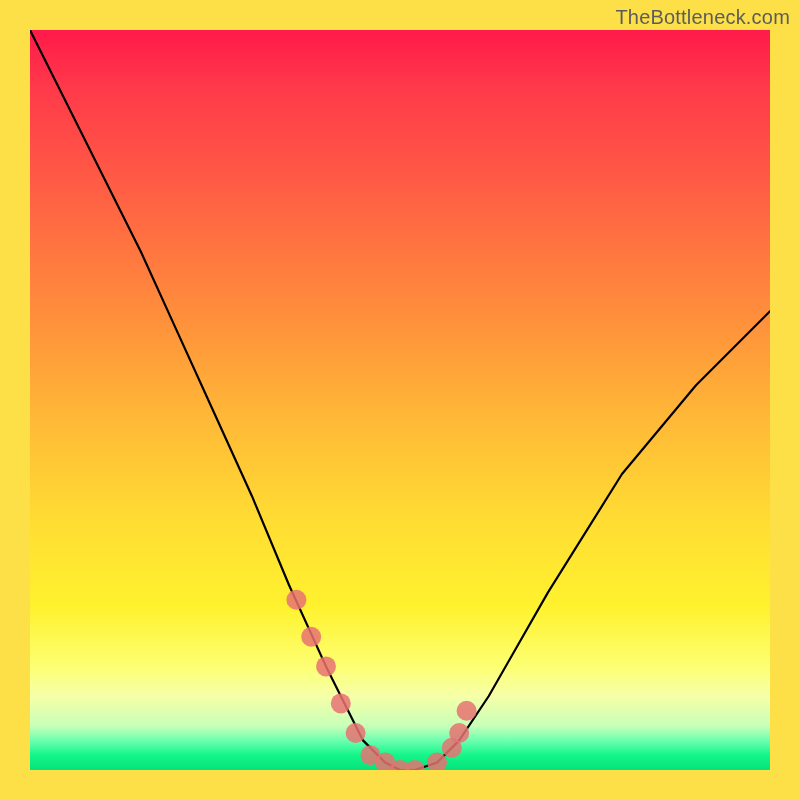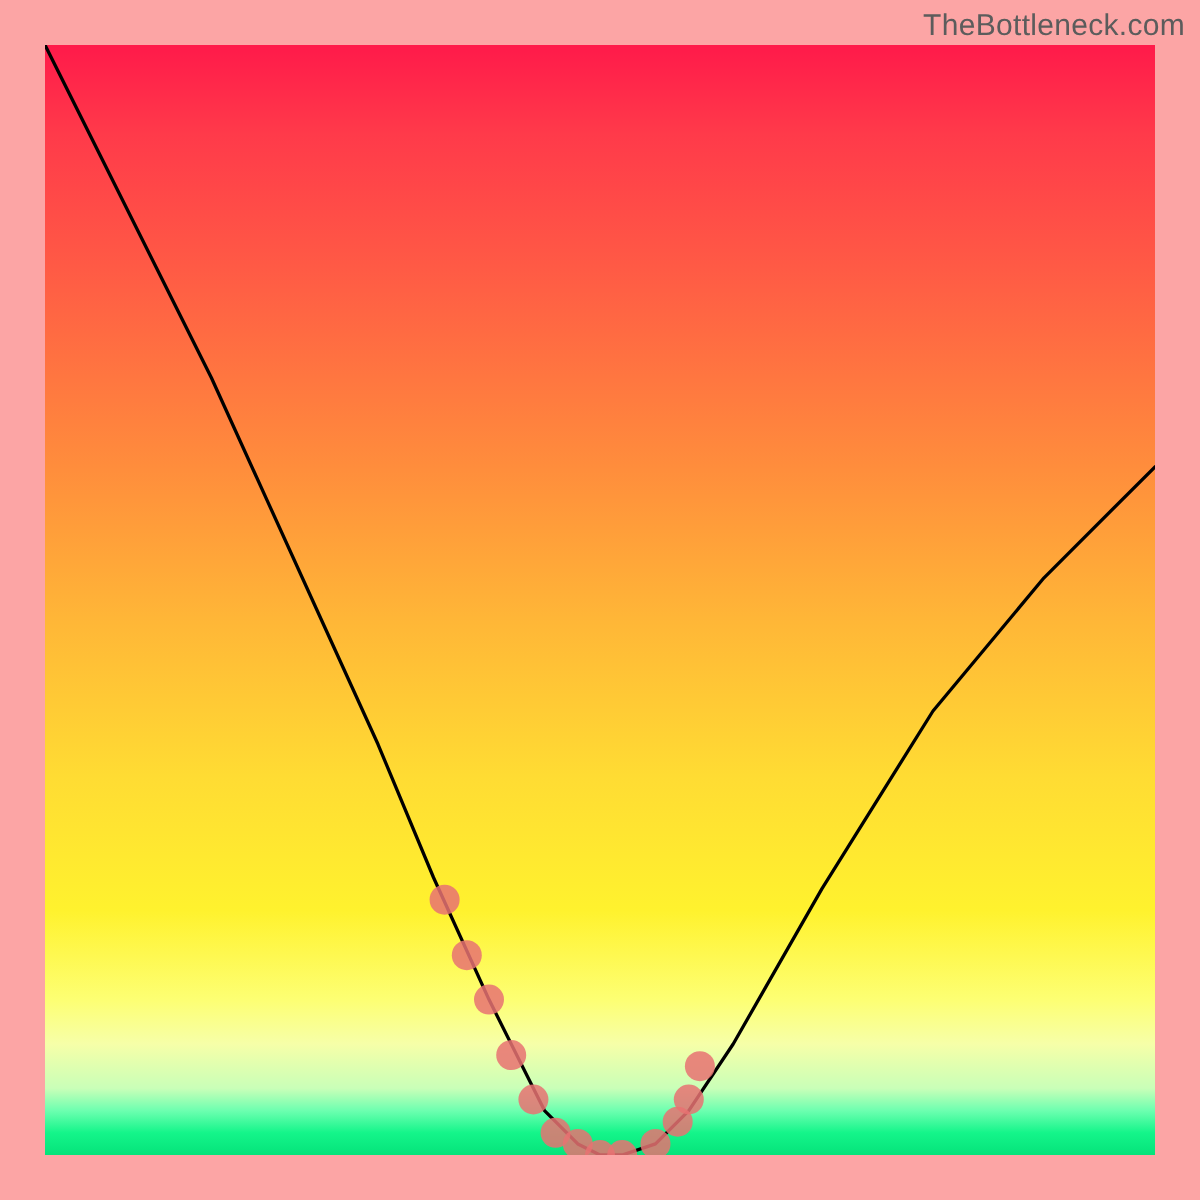--- a/index.html
+++ b/index.html
@@ -8,21 +8,21 @@
     width: 800px;
     height: 800px;
     background: #000;
     font-family: Arial, Helvetica, sans-serif;
     overflow: hidden;
   }
   .frame {
     position: absolute;
     left: 0; top: 0;
     width: 800px; height: 800px;
-    background: #fca5a5;
+    background: #fde047;
   }
   .plot {
     position: absolute;
     left: 30px; top: 30px;
     width: 740px; height: 740px;
     
     background: linear-gradient(to bottom,
         #ff1a4a 0%,
         #ff3a4a 8%,
         #ff5a45 20%,

